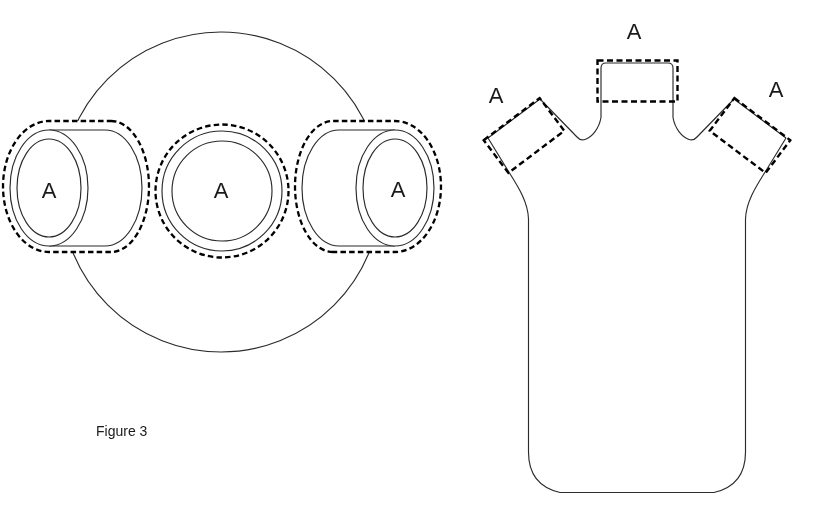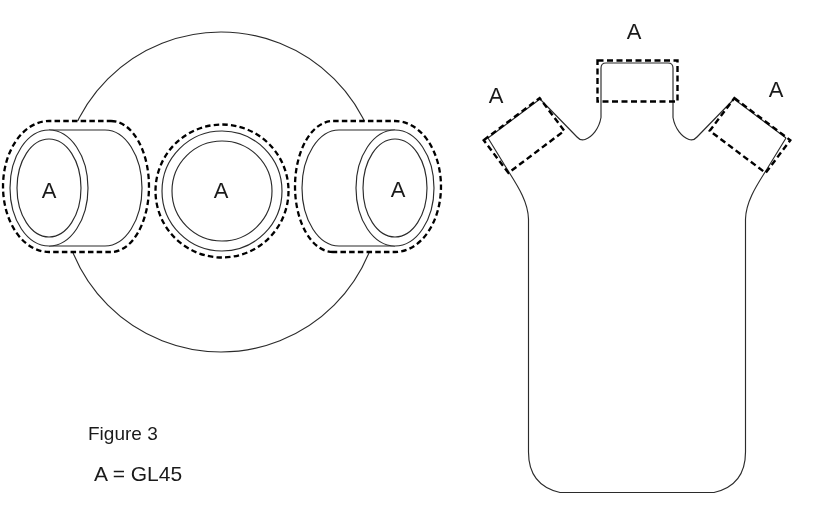--- a/index.html
+++ b/index.html
@@ -21,22 +21,22 @@
   .thinw{fill:#ffffff;stroke:var(--line);stroke-width:1.15;}
   .dashw{fill:#ffffff;stroke:var(--dash);stroke-width:2.3;stroke-dasharray:5.5 3.2;}
   .dash2{fill:none;stroke:var(--dash);stroke-width:2.4;stroke-dasharray:6 3.5;}
   .lblA{
     position:absolute;
     transform:translate(-50%,-50%);
     font-size:22px;color:var(--text);
     line-height:1;white-space:nowrap;
   }
   .caption{
-    position:absolute;left:88px;top:423px;
-    font-size:19px;color:var(--text);white-space:nowrap;
+    position:absolute;left:96px;top:423px;
+    font-size:14px;color:var(--text);white-space:nowrap;
   }
   .legend{
     position:absolute;left:94px;top:462px;
     font-size:21px;color:var(--text);white-space:nowrap;
   }
 </style>
 </head>
 <body>
 
 <div class="stage">
@@ -94,15 +94,14 @@
 
   <div class="lblA" style="left:49px;top:191px">A</div>
   <div class="lblA" style="left:221px;top:191px">A</div>
   <div class="lblA" style="left:398px;top:190px">A</div>
 
   <div class="lblA" style="left:496px;top:96px">A</div>
   <div class="lblA" style="left:634px;top:32px">A</div>
   <div class="lblA" style="left:776px;top:90px">A</div>
 
   <div class="caption">Figure 3</div>
-  <div class="legend">A = GL45</div>
 
 </div>
 
 </body></html>

